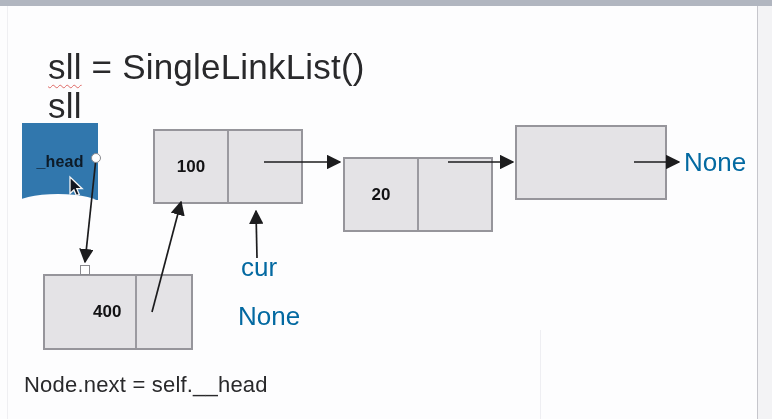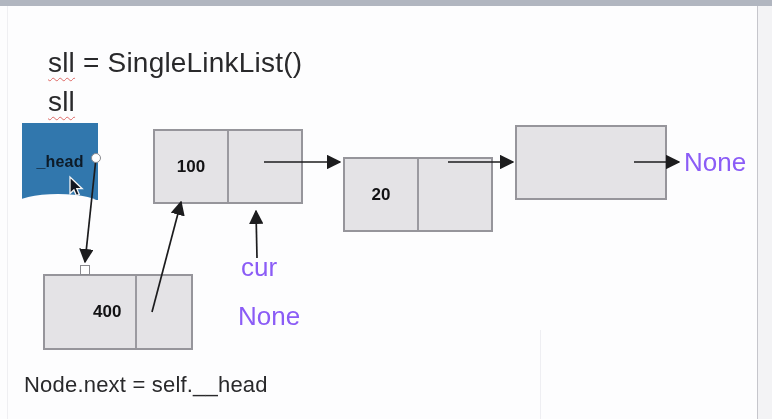--- a/index.html
+++ b/index.html
@@ -8,21 +8,21 @@
     background:#fdfdfe;
     font-family:"Liberation Sans","DejaVu Sans",sans-serif;
     color:#2e2e30;
   }
   
   #topbar { position:absolute; left:0; top:0; width:772px; height:6px; background:#b1b6c0; }
   #right-gutter { position:absolute; top:6px; right:0; width:14px; height:413px; background:#f3f3f5; border-left:1px solid #c6c6cc; }
   #left-faint-line { position:absolute; left:7px; top:6px; width:1px; height:413px; background:#efeff2; }
   #bottom-faint-line { position:absolute; left:540px; top:330px; width:1px; height:89px; background:#eeeef2; }
 
-  .codeline { position:absolute; font-size:28px; letter-spacing:0.2px; white-space:pre; color:#29292b; }
+  .codeline { position:absolute; font-size:35px; letter-spacing:0.2px; white-space:pre; color:#29292b; }
   .squiggle {
     text-decoration-line: underline;
     text-decoration-style: wavy;
     text-decoration-color: rgba(217,83,79,0.85);
     text-decoration-thickness: 1px;
     text-underline-offset: 5px;
   }
 
   
   #head-box {
@@ -37,21 +37,21 @@
     background:#e4e3e6; border:2px solid #96959b; display:flex;
   }
   .node .cell { flex:1 1 50%; display:flex; align-items:center; justify-content:center; }
   .node .cell.data { border-right:2px solid #9b9aa0; font-size:17px; font-weight:bold; color:#121214; }
 
   #node-100 { left:153px; top:129px;text-align:center; }
   #node-20  { left:343px; top:125px;margin-top:32px; }
   #node-300 { left:515px; top:125px; width:152px; }
   #node-400 { left:43px;  top:274px; height:76px;padding-left:35px; }
 
-  .plainlabel { position:absolute; font-size:26px; color:#8b5cf6; }
+  .plainlabel { position:absolute; font-size:26px; color:#0369a1; }
 
   #arrow-layer { position:absolute; left:0; top:0; width:772px; height:419px; pointer-events:none; }
 </style>
 </head>
 <body>
 
 <div id="stage">
 
   <div id="topbar"></div>
   <div id="right-gutter"></div>

